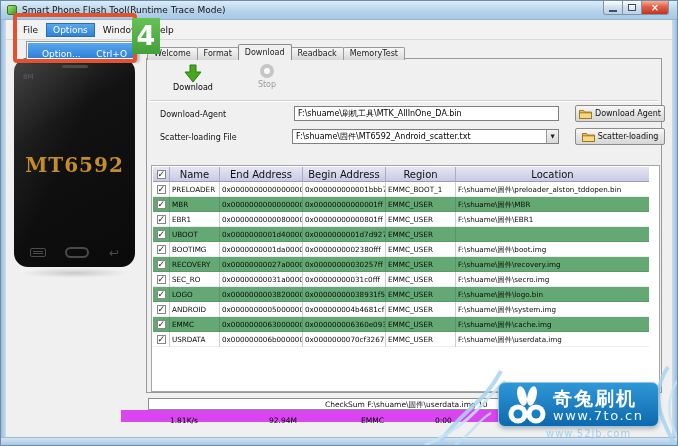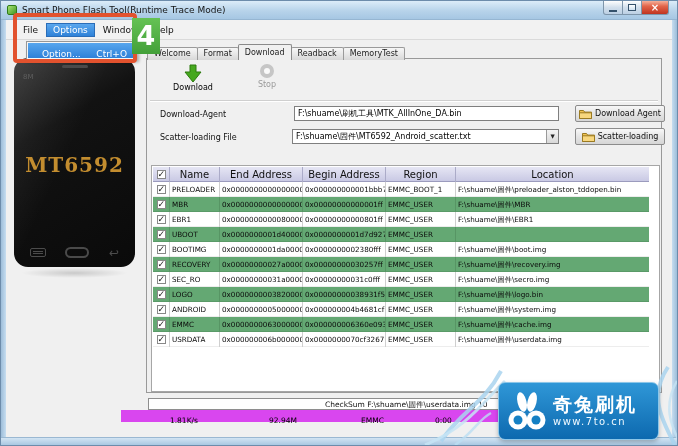--- a/index.html
+++ b/index.html
@@ -124,26 +124,26 @@
   .sbc3{width:40px}
   .sbc4{width:55px;text-align:center;font-weight:normal}
   .sbc5{width:31px}
   .sbc6{width:74px;text-align:left}
   .sbc7{width:150px}
 
   
   .wm-swirls{position:absolute;left:420px;top:352px;width:258px;height:94px;z-index:22;pointer-events:none}
   .wm-faint{position:absolute;left:545px;top:427px;font-size:10px;color:rgba(150,205,235,.85);
     letter-spacing:1px;z-index:22}
-  .wm-badge{position:absolute;left:497px;top:381px;width:161px;height:58px;border-radius:7px;z-index:23;
+  .wm-badge{position:absolute;left:497px;top:381px;width:161px;height:45px;border-radius:7px;z-index:23;
     background:linear-gradient(#2f97d7,#0d69af);border:1px solid #8cc6e8;display:flex;align-items:center;
     padding:2px 6px;box-shadow:0 2px 4px rgba(0,0,0,.25)}
   .wm-text{margin-left:4px}
   .wm-brand{font-size:19px;font-weight:bold;color:#fff;letter-spacing:2px;line-height:21px}
-  .wm-url{font-size:10px;color:#f0f9ff;letter-spacing:1.5px;line-height:13px}
+  .wm-url{font-size:13px;color:#f0f9ff;letter-spacing:1.5px;line-height:13px}
 
   
   .edge-l{position:absolute;left:0;top:19px;bottom:0;width:5px;z-index:20;
     background:linear-gradient(90deg,#9dbdd9,#c6ddf0)}
   .edge-r{position:absolute;right:0;top:19px;bottom:0;width:5px;z-index:20;
     background:linear-gradient(90deg,#c6ddf0,#9dbdd9)}
   .edge-b{position:absolute;left:0;right:0;bottom:0;height:8px;z-index:21;
     background:linear-gradient(#d2e4f3,#a9c8e2);border-top:1px solid #9ab8d2}
 </style>
 </head>

